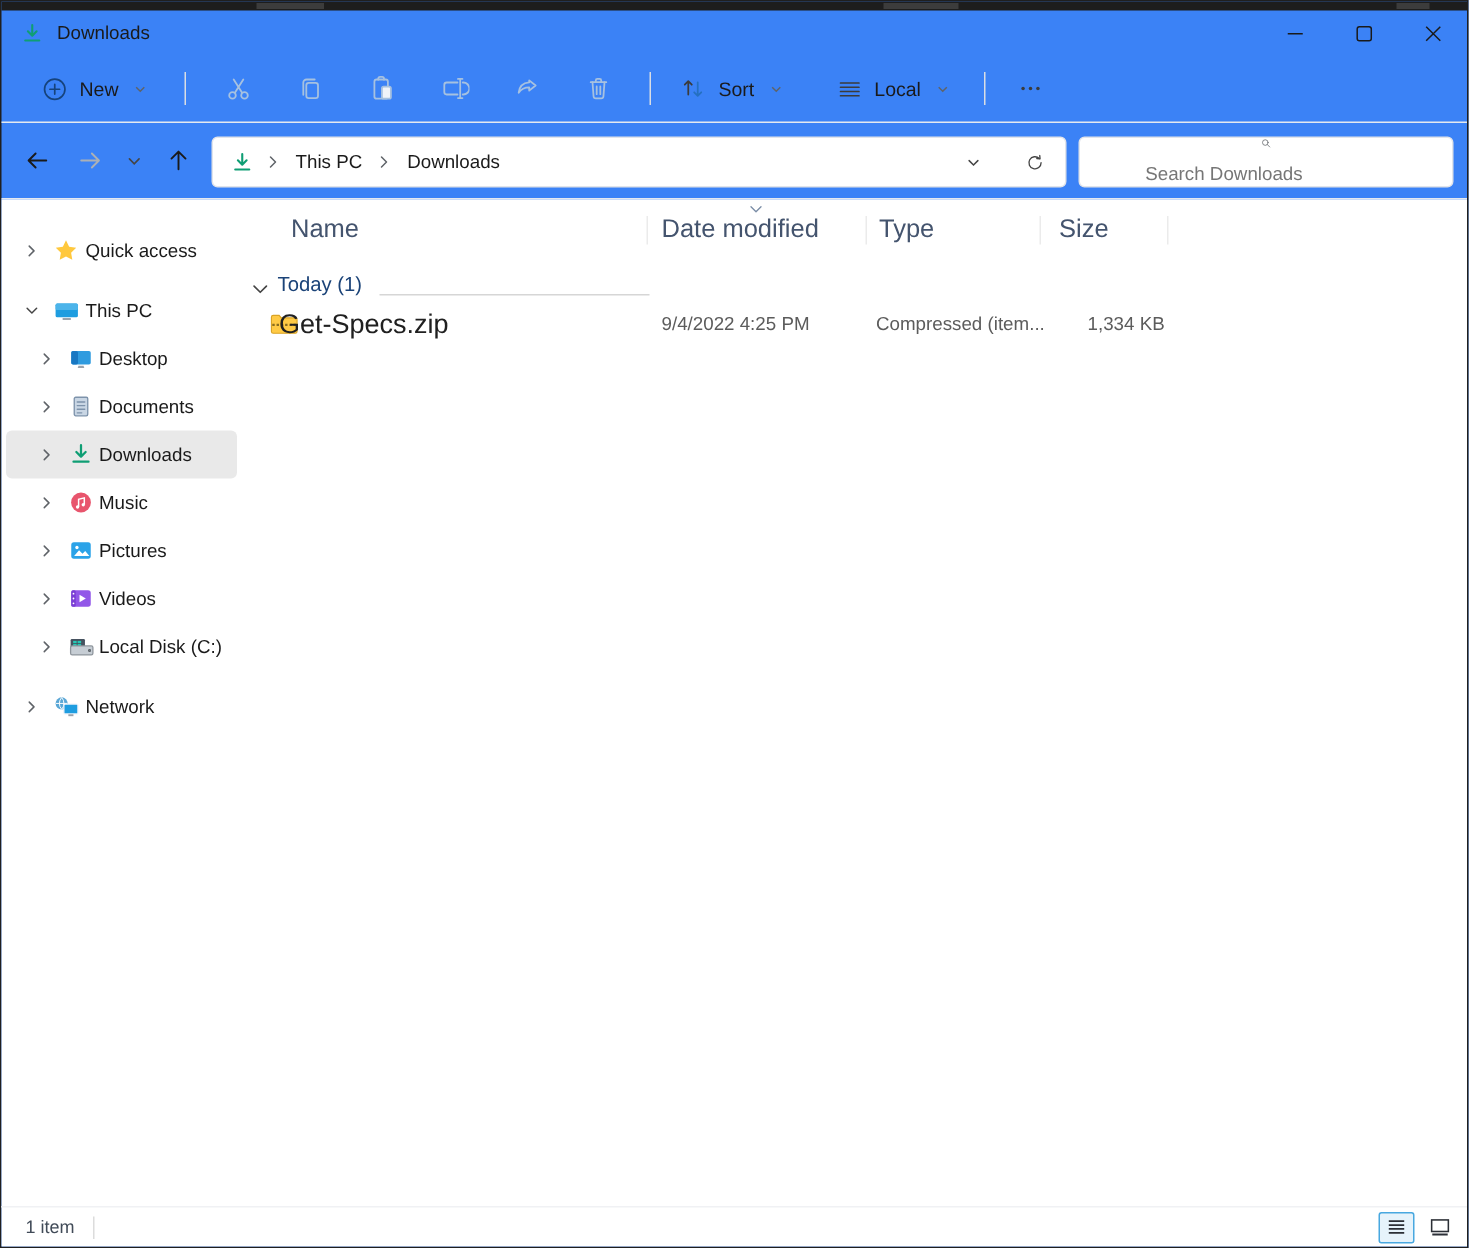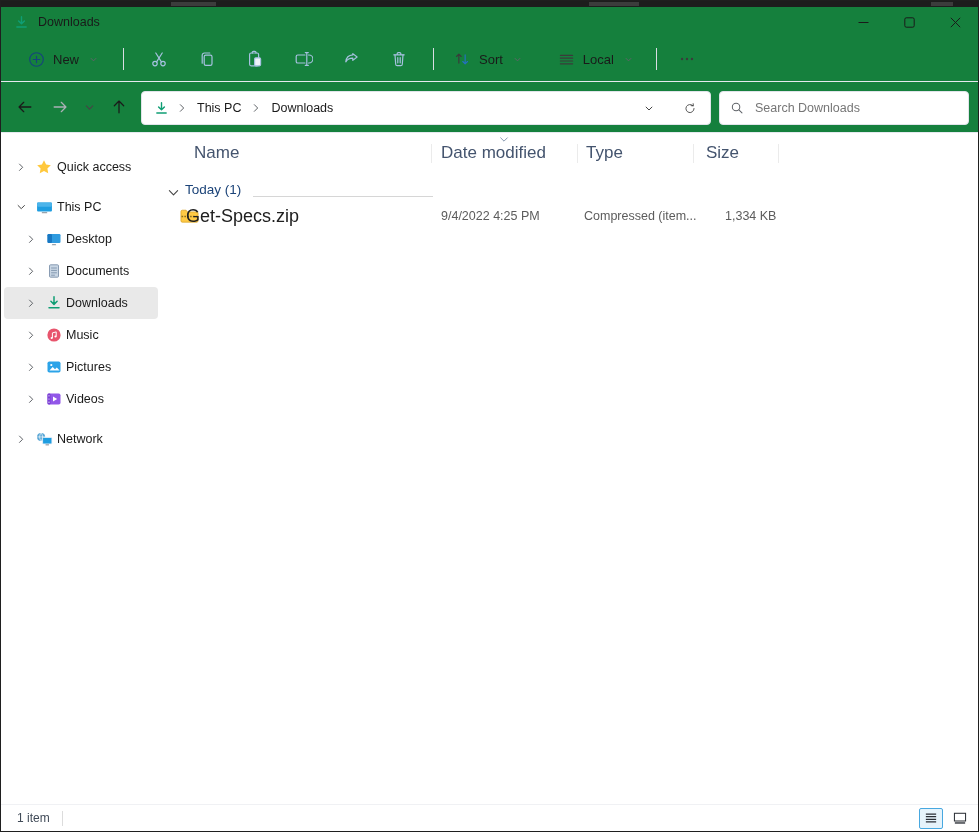--- a/index.html
+++ b/index.html
@@ -1,17 +1,17 @@
 <!DOCTYPE html>
 <html><head>
 <meta charset="utf-8">
 <style>
   html,body{margin:0;padding:0;}
   body{width:979px;height:832px;font-family:"Liberation Sans",sans-serif;overflow:hidden;background:#fff;}
-  .window{position:absolute;inset:0;background:#15803d;border:1px solid #1f1f1f;box-sizing:border-box;}
+  .window{position:absolute;inset:0;background:#3b82f6;border:1px solid #1f1f1f;box-sizing:border-box;}
   svg{display:block;}
   
   .top-strip{position:absolute;top:0;left:0;right:0;height:6px;background:#1d1d1d;}
   .top-strip .seg{position:absolute;top:1px;height:4px;background:#4a4a4a;opacity:.7;}
   
   .titlebar{position:absolute;top:6px;left:0;right:0;height:30px;display:flex;align-items:center;}
   .tab-title{display:flex;align-items:center;gap:9px;padding-left:13px;font-size:12.5px;color:#1a1a1a;}
   .win-controls{margin-left:auto;display:flex;height:100%;}
   .winbtn{width:46px;height:100%;display:flex;align-items:center;justify-content:center;background:transparent;border:none;padding:0;cursor:default;}
   
@@ -20,21 +20,21 @@
   .tsep{width:1px;height:22px;background:#d9dde4;}
   .icon-btn{width:40px;height:34px;display:flex;align-items:center;justify-content:center;border:none;background:transparent;border-radius:4px;}
   .chev-small{margin-left:2px;}
   
   .navbar{position:absolute;top:82px;left:0;right:0;height:50px;border-bottom:1px solid #e5e9ef;box-sizing:border-box;}
   .navbtn{position:absolute;top:8px;width:32px;height:32px;display:flex;align-items:center;justify-content:center;border:none;background:transparent;border-radius:4px;}
   .addressbar{position:absolute;left:140px;top:8px;width:570px;height:34px;background:#fff;border:1px solid #e1e4ea;border-radius:4px;box-sizing:border-box;display:flex;align-items:center;padding:0 8px 0 12px;}
   .crumbs{display:flex;align-items:center;gap:7px;font-size:12.5px;color:#1a1a1a;}
   .crumb{padding:3px 4px;border-radius:3px;}
   .addr-right{margin-left:auto;display:flex;align-items:center;gap:18px;}
-  .searchbox{position:absolute;left:718px;top:8px;width:250px;height:34px;background:#fff;border:1px solid #e1e4ea;border-radius:4px;box-sizing:border-box;display:flex;align-items:center;padding:0 10px;gap:9px;}
+  .searchbox{position:absolute;left:718px;top:8px;width:250px;height:34px;background:#fff;border:1px solid #e1e4ea;border-radius:4px;box-sizing:border-box;display:flex;align-items:center;padding:0 10px;gap:9px;flex-direction:column;}
   .searchbox input{border:none;outline:none;flex:1;font-size:12.5px;font-family:inherit;color:#1a1a1a;background:transparent;}
   .searchbox input::placeholder{color:#767676;}
   
   .main{position:absolute;top:132px;left:0;right:0;bottom:26px;background:#fff;display:flex;}
   .sidebar{width:160px;position:relative;padding-top:18px;box-sizing:border-box;}
   .side-row{display:flex;align-items:center;height:32px;font-size:12.5px;color:#1a1a1a;position:relative;margin:0 3px;border-radius:4px;}
   .side-row .chev{position:absolute;left:10px;width:14px;display:flex;justify-content:center;}
   .side-row .sicon{position:absolute;left:31px;width:18px;display:flex;justify-content:center;}
   .side-row .slabel{position:absolute;left:53px;white-space:nowrap;}
   .side-row.child .chev{left:20px;}
@@ -364,20 +364,40 @@
               <rect x="1.5" y="2.5" width="13" height="11" rx="1.8" fill="#9257e8"></rect>
               <rect x="1.5" y="2.5" width="3" height="11" rx="1" fill="#7a3fd4"></rect>
               <circle cx="3" cy="4.8" r=".6" fill="#fff"></circle>
               <circle cx="3" cy="8" r=".6" fill="#fff"></circle>
               <circle cx="3" cy="11.2" r=".6" fill="#fff"></circle>
               <path d="M7 5.5v5l4.2-2.5z" fill="#fff"></path>
             </svg>
           </span>
         <span class="slabel">Videos</span>
       </div>
+      <div class="side-row child">
+        <span class="chev">
+            <svg width="10" height="10" viewBox="0 0 12 12" fill="none" stroke="#5f6368" stroke-width="1.2" stroke-linecap="round" stroke-linejoin="round">
+              <path d="M4.2 2.5L8 6.3l-3.8 3.8"></path>
+            </svg>
+          </span>
+        <span class="sicon">
+            <svg width="17" height="17" viewBox="0 0 16 16">
+              <rect x="1" y="2.8" width="9" height="5.4" rx=".8" fill="#46525f"></rect>
+              <rect x="2.6" y="4" width="2.2" height="1.4" fill="#25c9b5"></rect>
+              <rect x="5.4" y="4" width="2.2" height="1.4" fill="#25c9b5"></rect>
+              <rect x="2.6" y="5.9" width="2.2" height="1.4" fill="#25c9b5"></rect>
+              <rect x="5.4" y="5.9" width="2.2" height="1.4" fill="#25c9b5"></rect>
+              <rect x="1" y="7.2" width="14" height="5.6" rx="1" fill="#c6cdd4" stroke="#8e959c" stroke-width=".8"></rect>
+              <circle cx="12.9" cy="10" r=".8" fill="#6f7press8"></circle>
+              <circle cx="12.9" cy="10" r=".8" fill="#6f7880"></circle>
+            </svg>
+          </span>
+        <span class="slabel">Local Disk (C:)</span>
+      </div>
       <div class="side-row gap8">
         <span class="chev">
             <svg width="10" height="10" viewBox="0 0 12 12" fill="none" stroke="#5f6368" stroke-width="1.2" stroke-linecap="round" stroke-linejoin="round">
               <path d="M4.2 2.5L8 6.3l-3.8 3.8"></path>
             </svg>
           </span>
         <span class="sicon">
             <svg width="17" height="17" viewBox="0 0 16 16">
               <circle cx="4.8" cy="5.6" r="3.8" fill="#5aa7d6"></circle>
               <path d="M1.2 5.6h7.2M4.8 1.9a5.5 5.5 0 0 1 0 7.4M4.8 1.9a5.5 5.5 0 0 0 0 7.4" stroke="#fff" stroke-width=".6" fill="none"></path>

